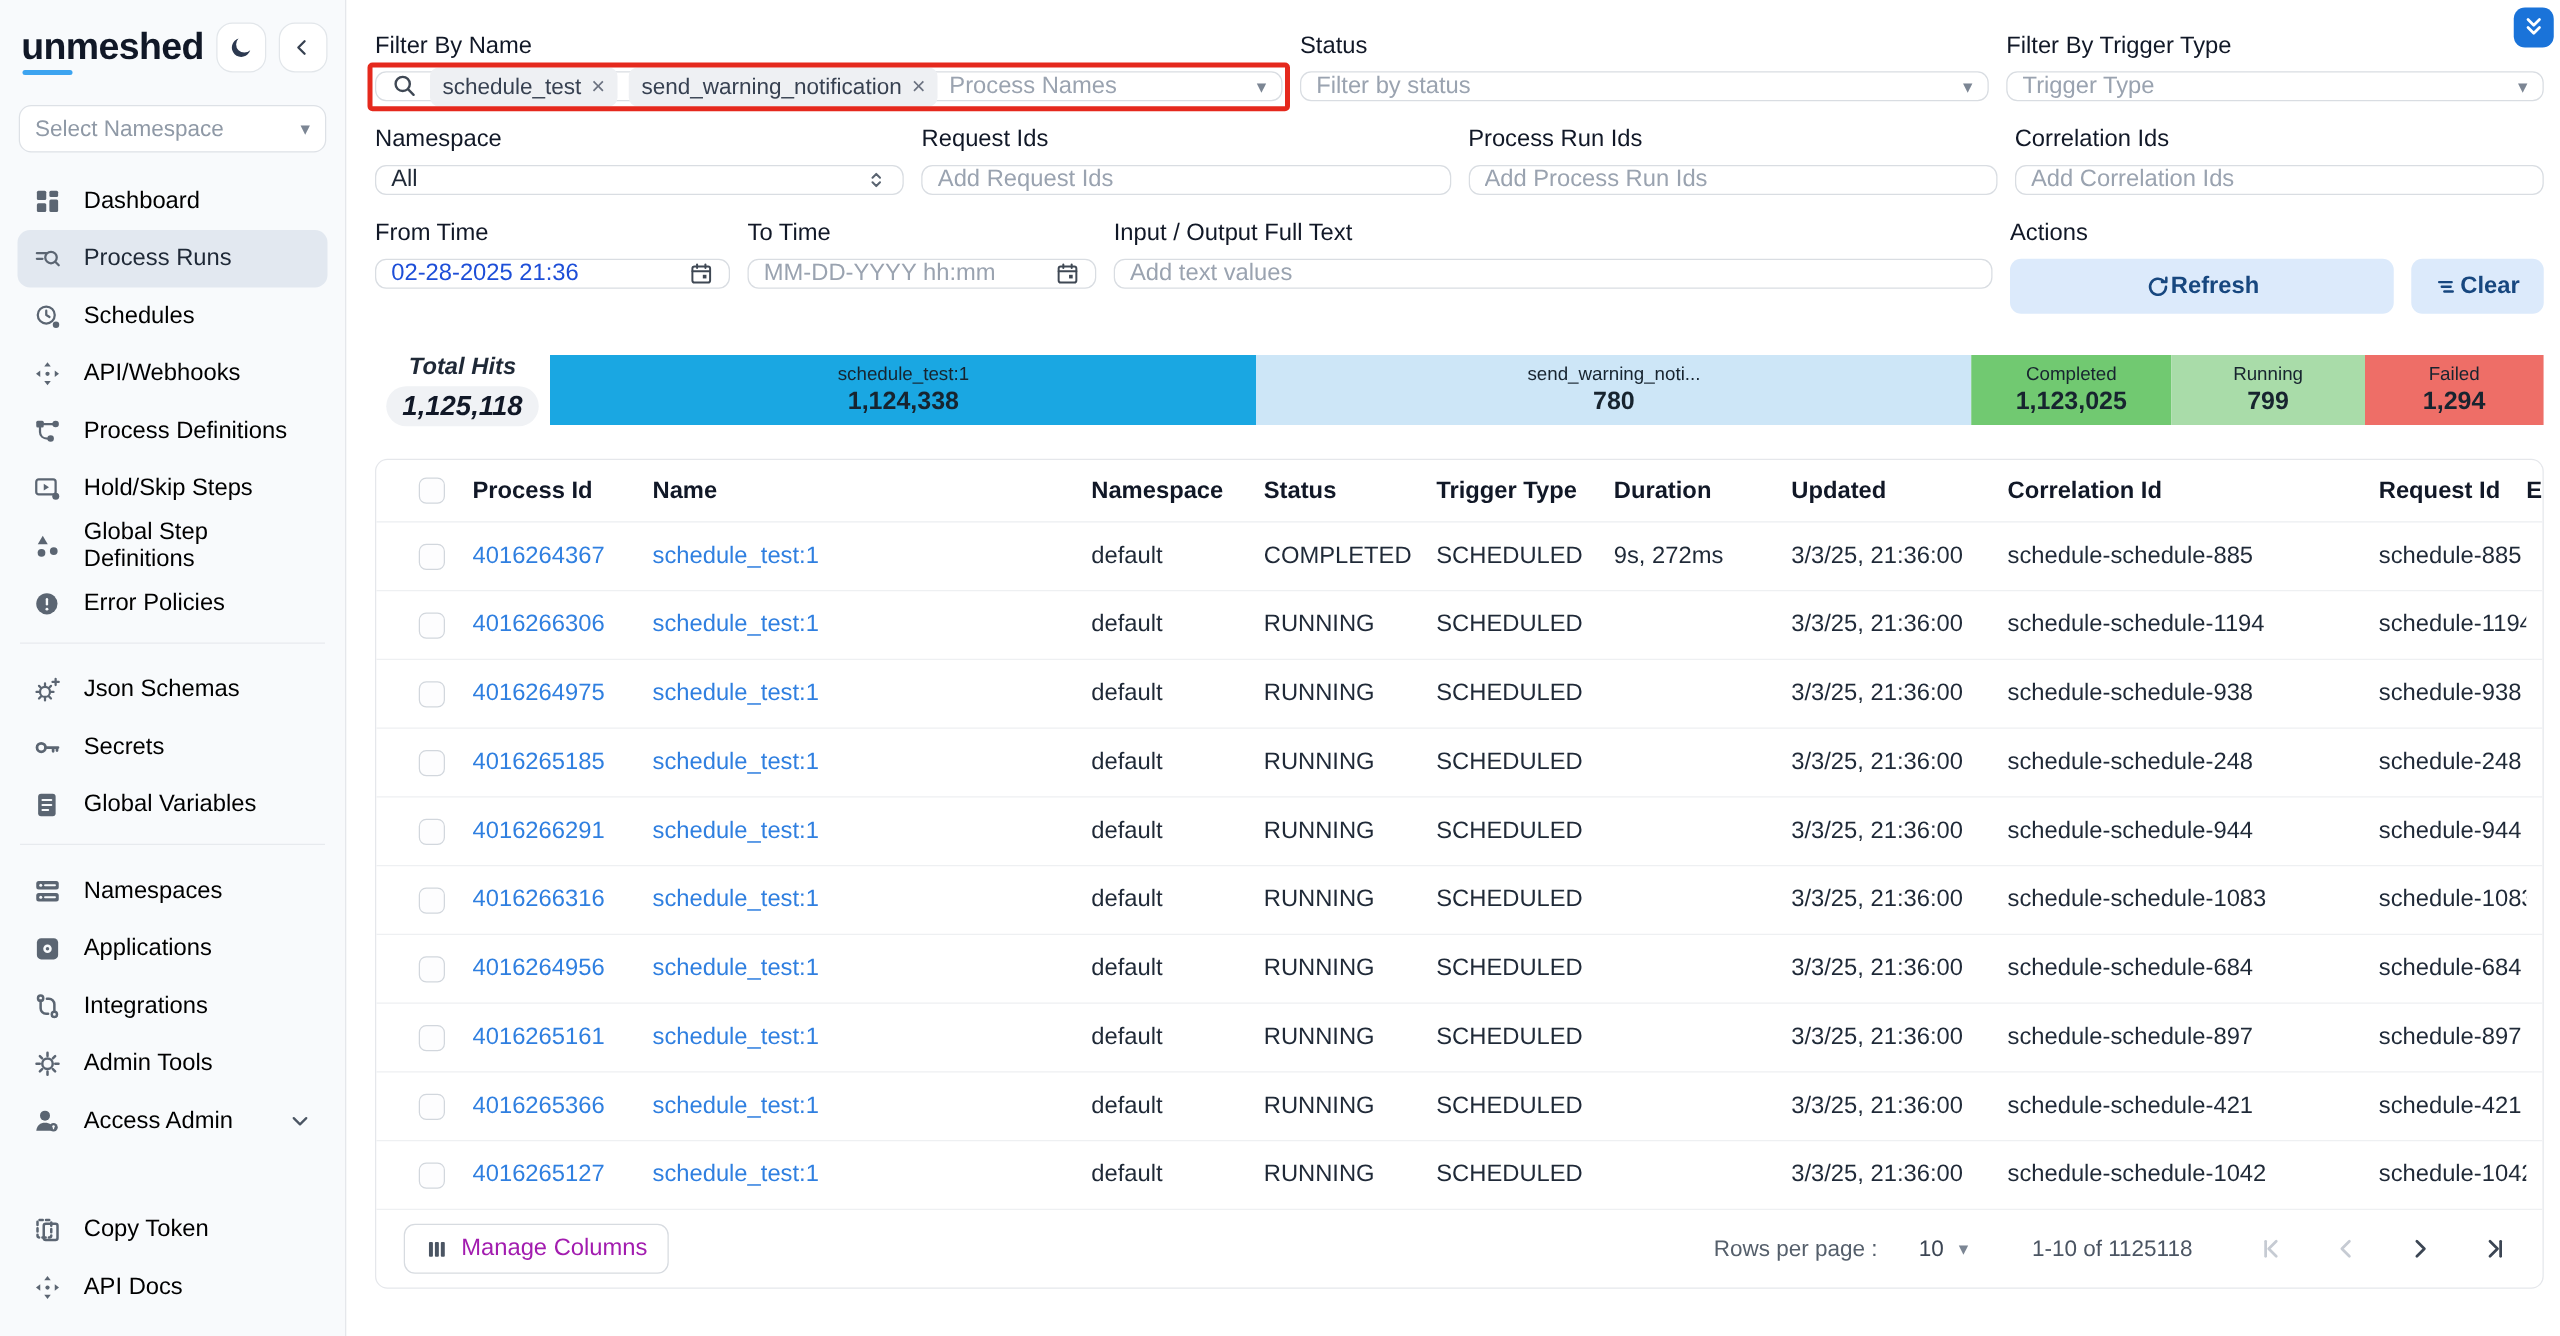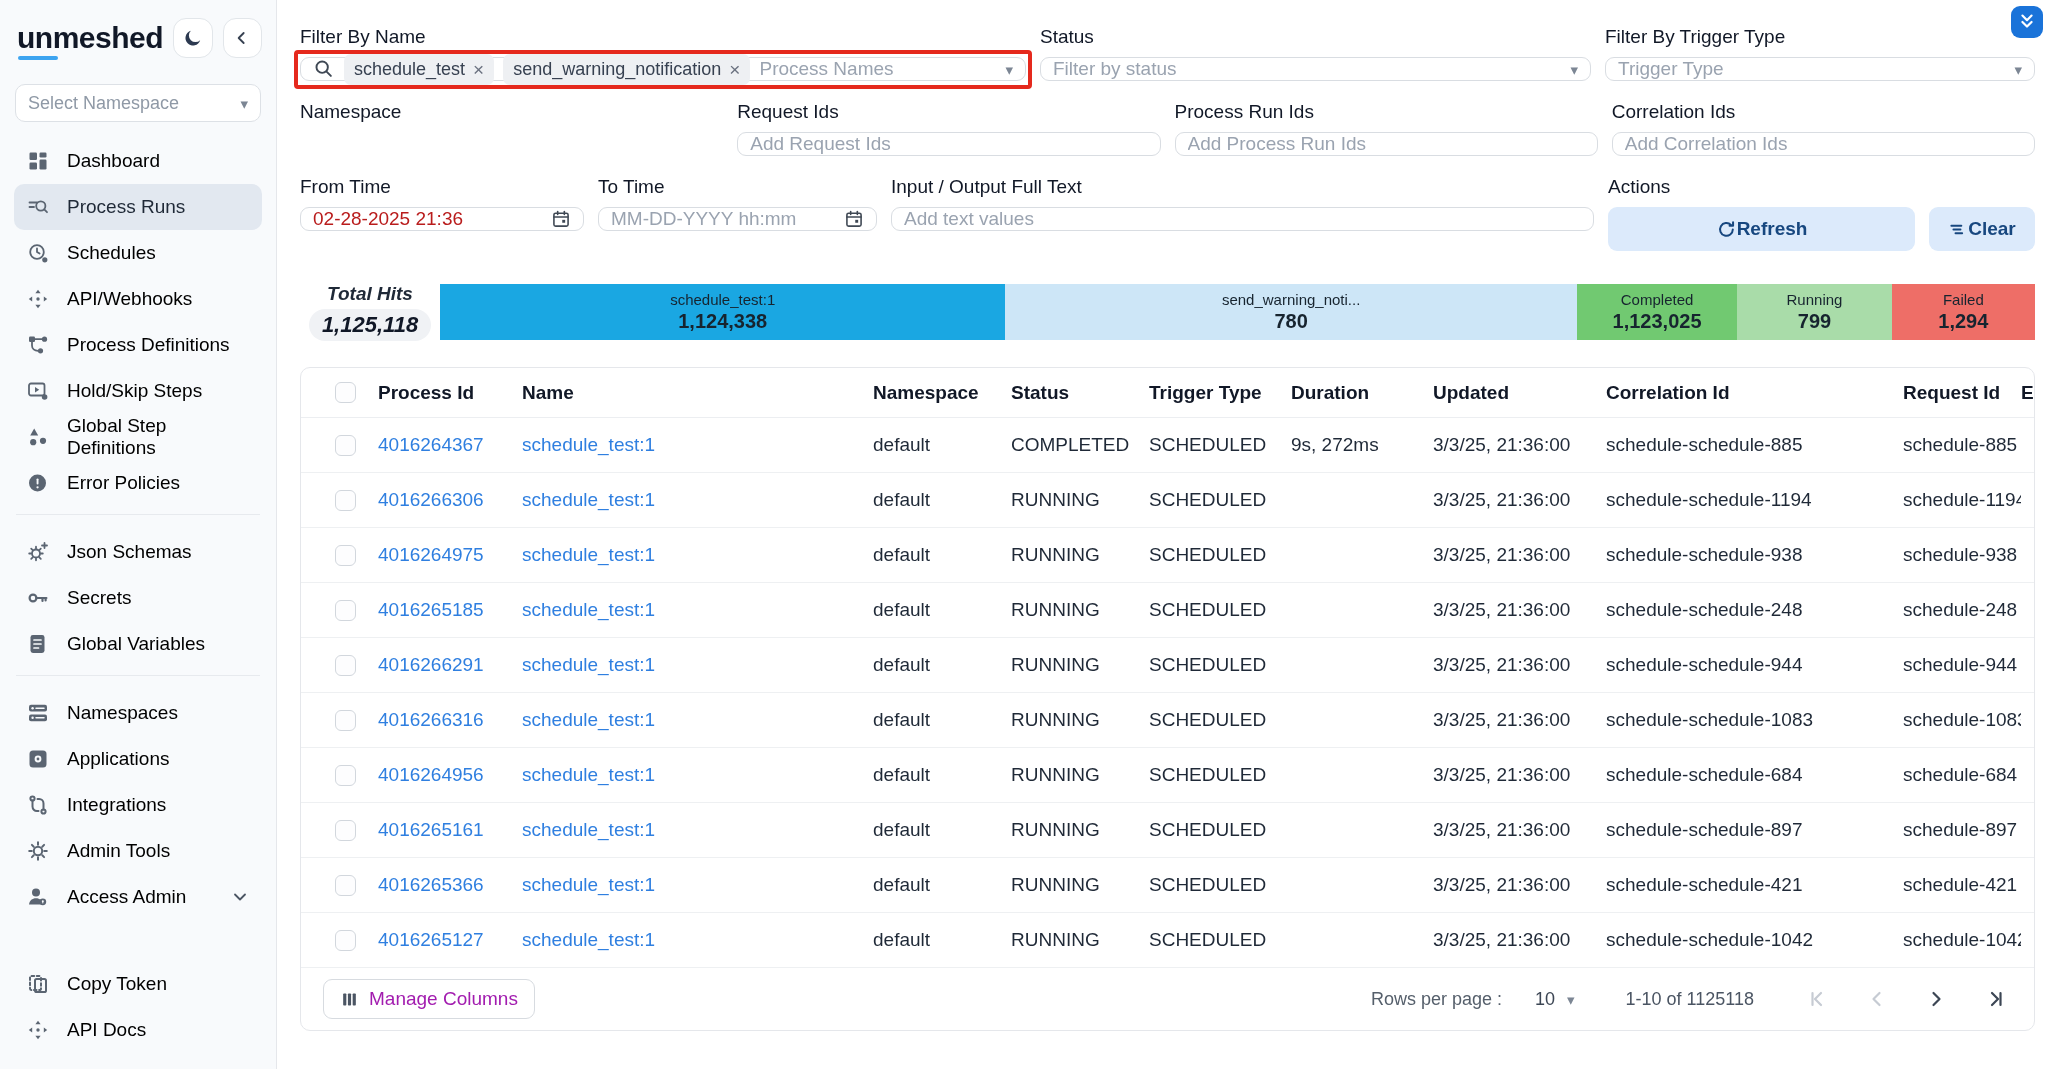--- a/index.html
+++ b/index.html
@@ -54,21 +54,21 @@
   .frow2 { display: grid; grid-template-columns: repeat(4, 1fr); column-gap: 14px; margin-top: 20px; }
   .frow3 { display: grid; grid-template-columns: 284px 279px 1fr 427px; column-gap: 14px; margin-top: 20px; }
   .fbox {
     height: 24px; border: 1px solid #d9dde2; border-radius: 9px; background: #ffffff;
     display: flex; align-items: center; padding: 0 12px; gap: 9px; font-size: 19px;
   }
   .fbox .ph { color: #9aa3b0; }
   .fbox .grow { flex: 1; }
   .fbox input {
     border: none; outline: none; flex: 1; font-size: 19px; min-width: 0;
-    font-family: "Liberation Sans", "DejaVu Sans", sans-serif; color: #b91c1c; background: transparent;
+    font-family: "Liberation Sans", "DejaVu Sans", sans-serif; color: #1d4ed8; background: transparent;
   }
   .fbox input::placeholder { color: #9aa3b0; }
   .namewrap { position: relative; }
   .annotation {
     position: absolute; left: -6px; right: -6px; top: -7px; bottom: -8px;
     border: 4px solid #e5291d; border-radius: 4px; pointer-events: none; z-index: 5;
   }
   .chip {
     background: #eef0f3; border-radius: 7px; padding: 5px 10px; display: flex; align-items: center; gap: 8px;
     font-size: 18px; color: #374151; white-space: nowrap;
@@ -418,20 +418,29 @@
       <div class="fbox">
         <span class="ph grow">Trigger Type</span>
         <span class="caret">▾</span>
       </div>
     </div>
   </div>
 
   <div class="frow2">
     <div>
       <div class="flabel">Namespace</div>
+      <div class="fbox">
+        <span class="grow">All</span>
+        <span>
+          <svg width="18" height="18" viewBox="0 0 24 24" fill="none" stroke="#5b6572" stroke-width="2.2" stroke-linecap="round" stroke-linejoin="round">
+              <polyline points="8 9.5 12 5.5 16 9.5"></polyline>
+              <polyline points="8 14.5 12 18.5 16 14.5"></polyline>
+            </svg>
+        </span>
+      </div>
     </div>
     <div>
       <div class="flabel">Request Ids</div>
       <div class="fbox">
         <input placeholder="Add Request Ids" style="">
       </div>
     </div>
     <div>
       <div class="flabel">Process Run Ids</div>
       <div class="fbox">

